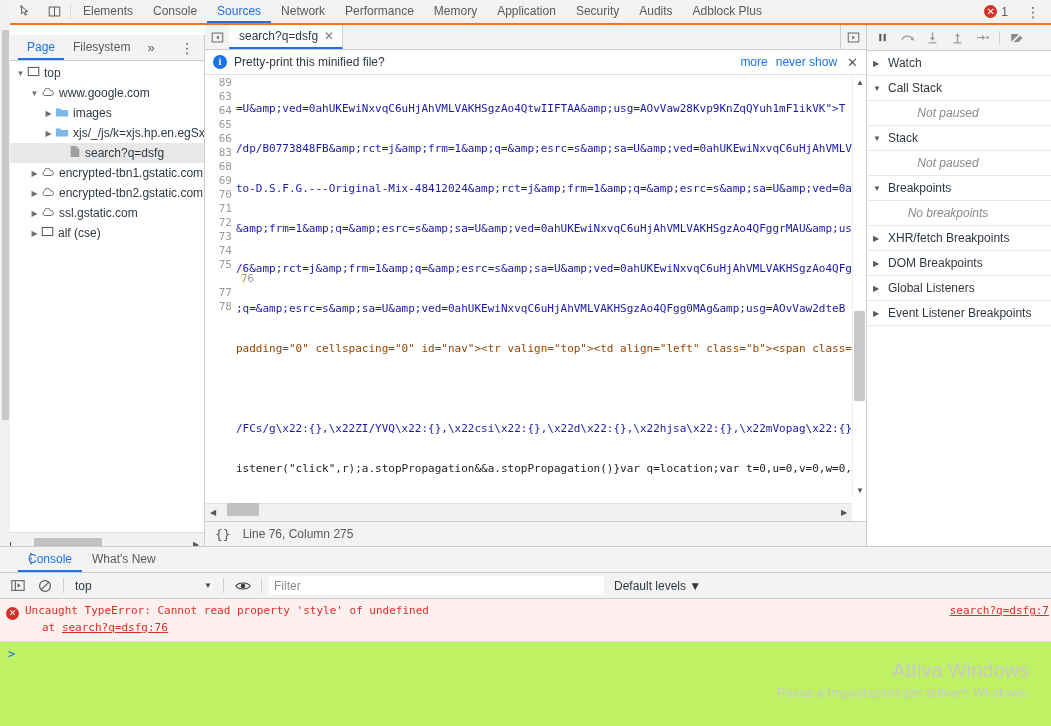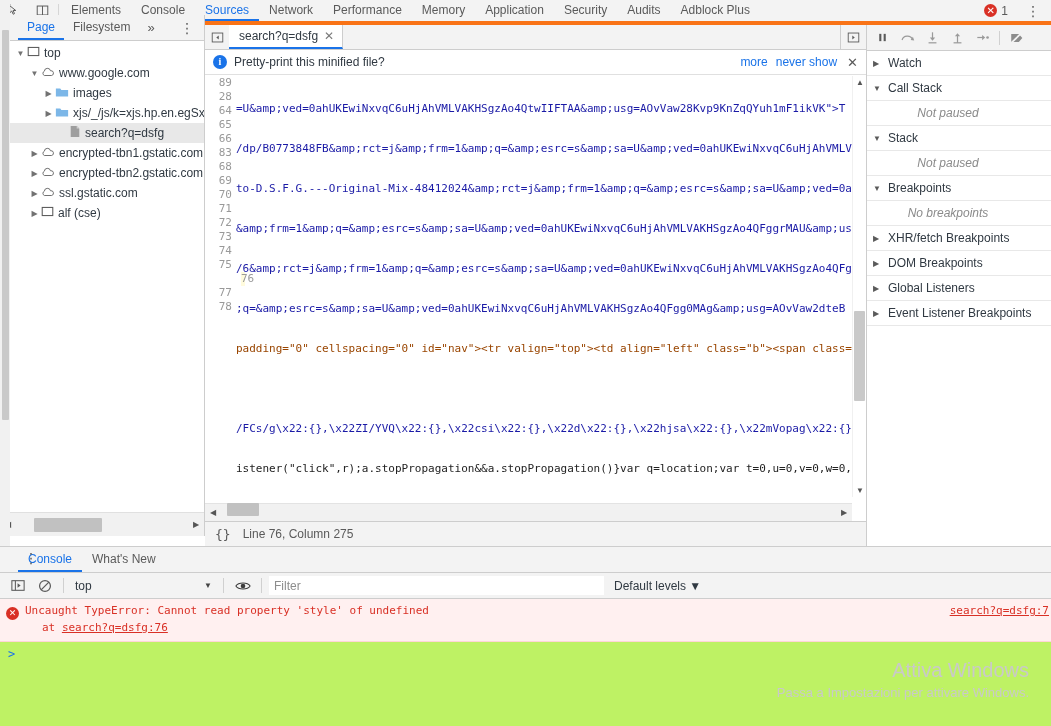--- a/index.html
+++ b/index.html
@@ -12,22 +12,22 @@
     font-size: 12px;
     color: #303942;
     -webkit-font-smoothing: antialiased;
   }
   #app { position: relative; width: 1051px; height: 726px; overflow: hidden; }
 
   
   .main-tabbar {
     position: absolute; left: 0; top: 0; width: 1051px; height: 25px;
     background: #f3f3f3;
-    border-bottom: 4px solid #f97316;
-    display: flex; align-items: stretch;
+    border-bottom: 2px solid #f97316;
+    display: flex; align-items: stretch; padding-left: 12px;
   }
   .icon-btn {
     width: 28px; display: flex; align-items: center; justify-content: center;
     cursor: pointer;
   }
   .tb-sep { width: 1px; background: #d6d6d6; margin: 4px 2px; }
   .main-tab {
     padding: 0 10px; display: flex; align-items: center;
     font-size: 12px; color: #5a5a5a; cursor: pointer;
     border-bottom: 2px solid transparent;
@@ -41,21 +41,21 @@
   .err-circle {
     width: 13px; height: 13px; border-radius: 50%; background: #d93025;
     color: #fff; font-size: 10px; line-height: 13px; text-align: center;
     font-family: "Liberation Sans", sans-serif;
   }
   .err-count { font-size: 12px; color: #5a5a5a; }
   .vdots { letter-spacing: 0; color: #5a5a5a; font-size: 14px; line-height: 1;}
 
   
   .nav-pane {
-    position: absolute; left: 0; top: 15px; width: 205px; height: 521px;
+    position: absolute; left: 0; top: 35px; width: 205px; height: 521px;
     background: #fff;
     border-right: 1px solid #cdcdcd;
   }
   .nav-tabbar {
     height: 26px; background: #f3f3f3; border-bottom: 1px solid #cdcdcd;
     display: flex; align-items: stretch; padding-left: 18px;
   }
   .nav-tab {
     padding: 0 9px; display: flex; align-items: center; font-size: 12px;
     color: #5a5a5a; cursor: pointer; border-bottom: 2px solid transparent;
@@ -431,21 +431,21 @@
       <span class="info-actions">
         <span class="info-link">more</span>
         <span class="info-link">never show</span>
         <span class="info-x">✕</span>
       </span>
     </div>
 
     <div class="code-area">
       <div class="gutter">
         <div class="gline">89</div>
-        <div class="gline">28</div>
+        <div class="gline">63</div>
         <div class="gline">64</div>
         <div class="gline">65</div>
         <div class="gline">66</div>
         <div class="gline">83</div>
         <div class="gline">68</div>
         <div class="gline">69</div>
         <div class="gline">70</div>
         <div class="gline">71</div>
         <div class="gline">72</div>
         <div class="gline">73</div>

